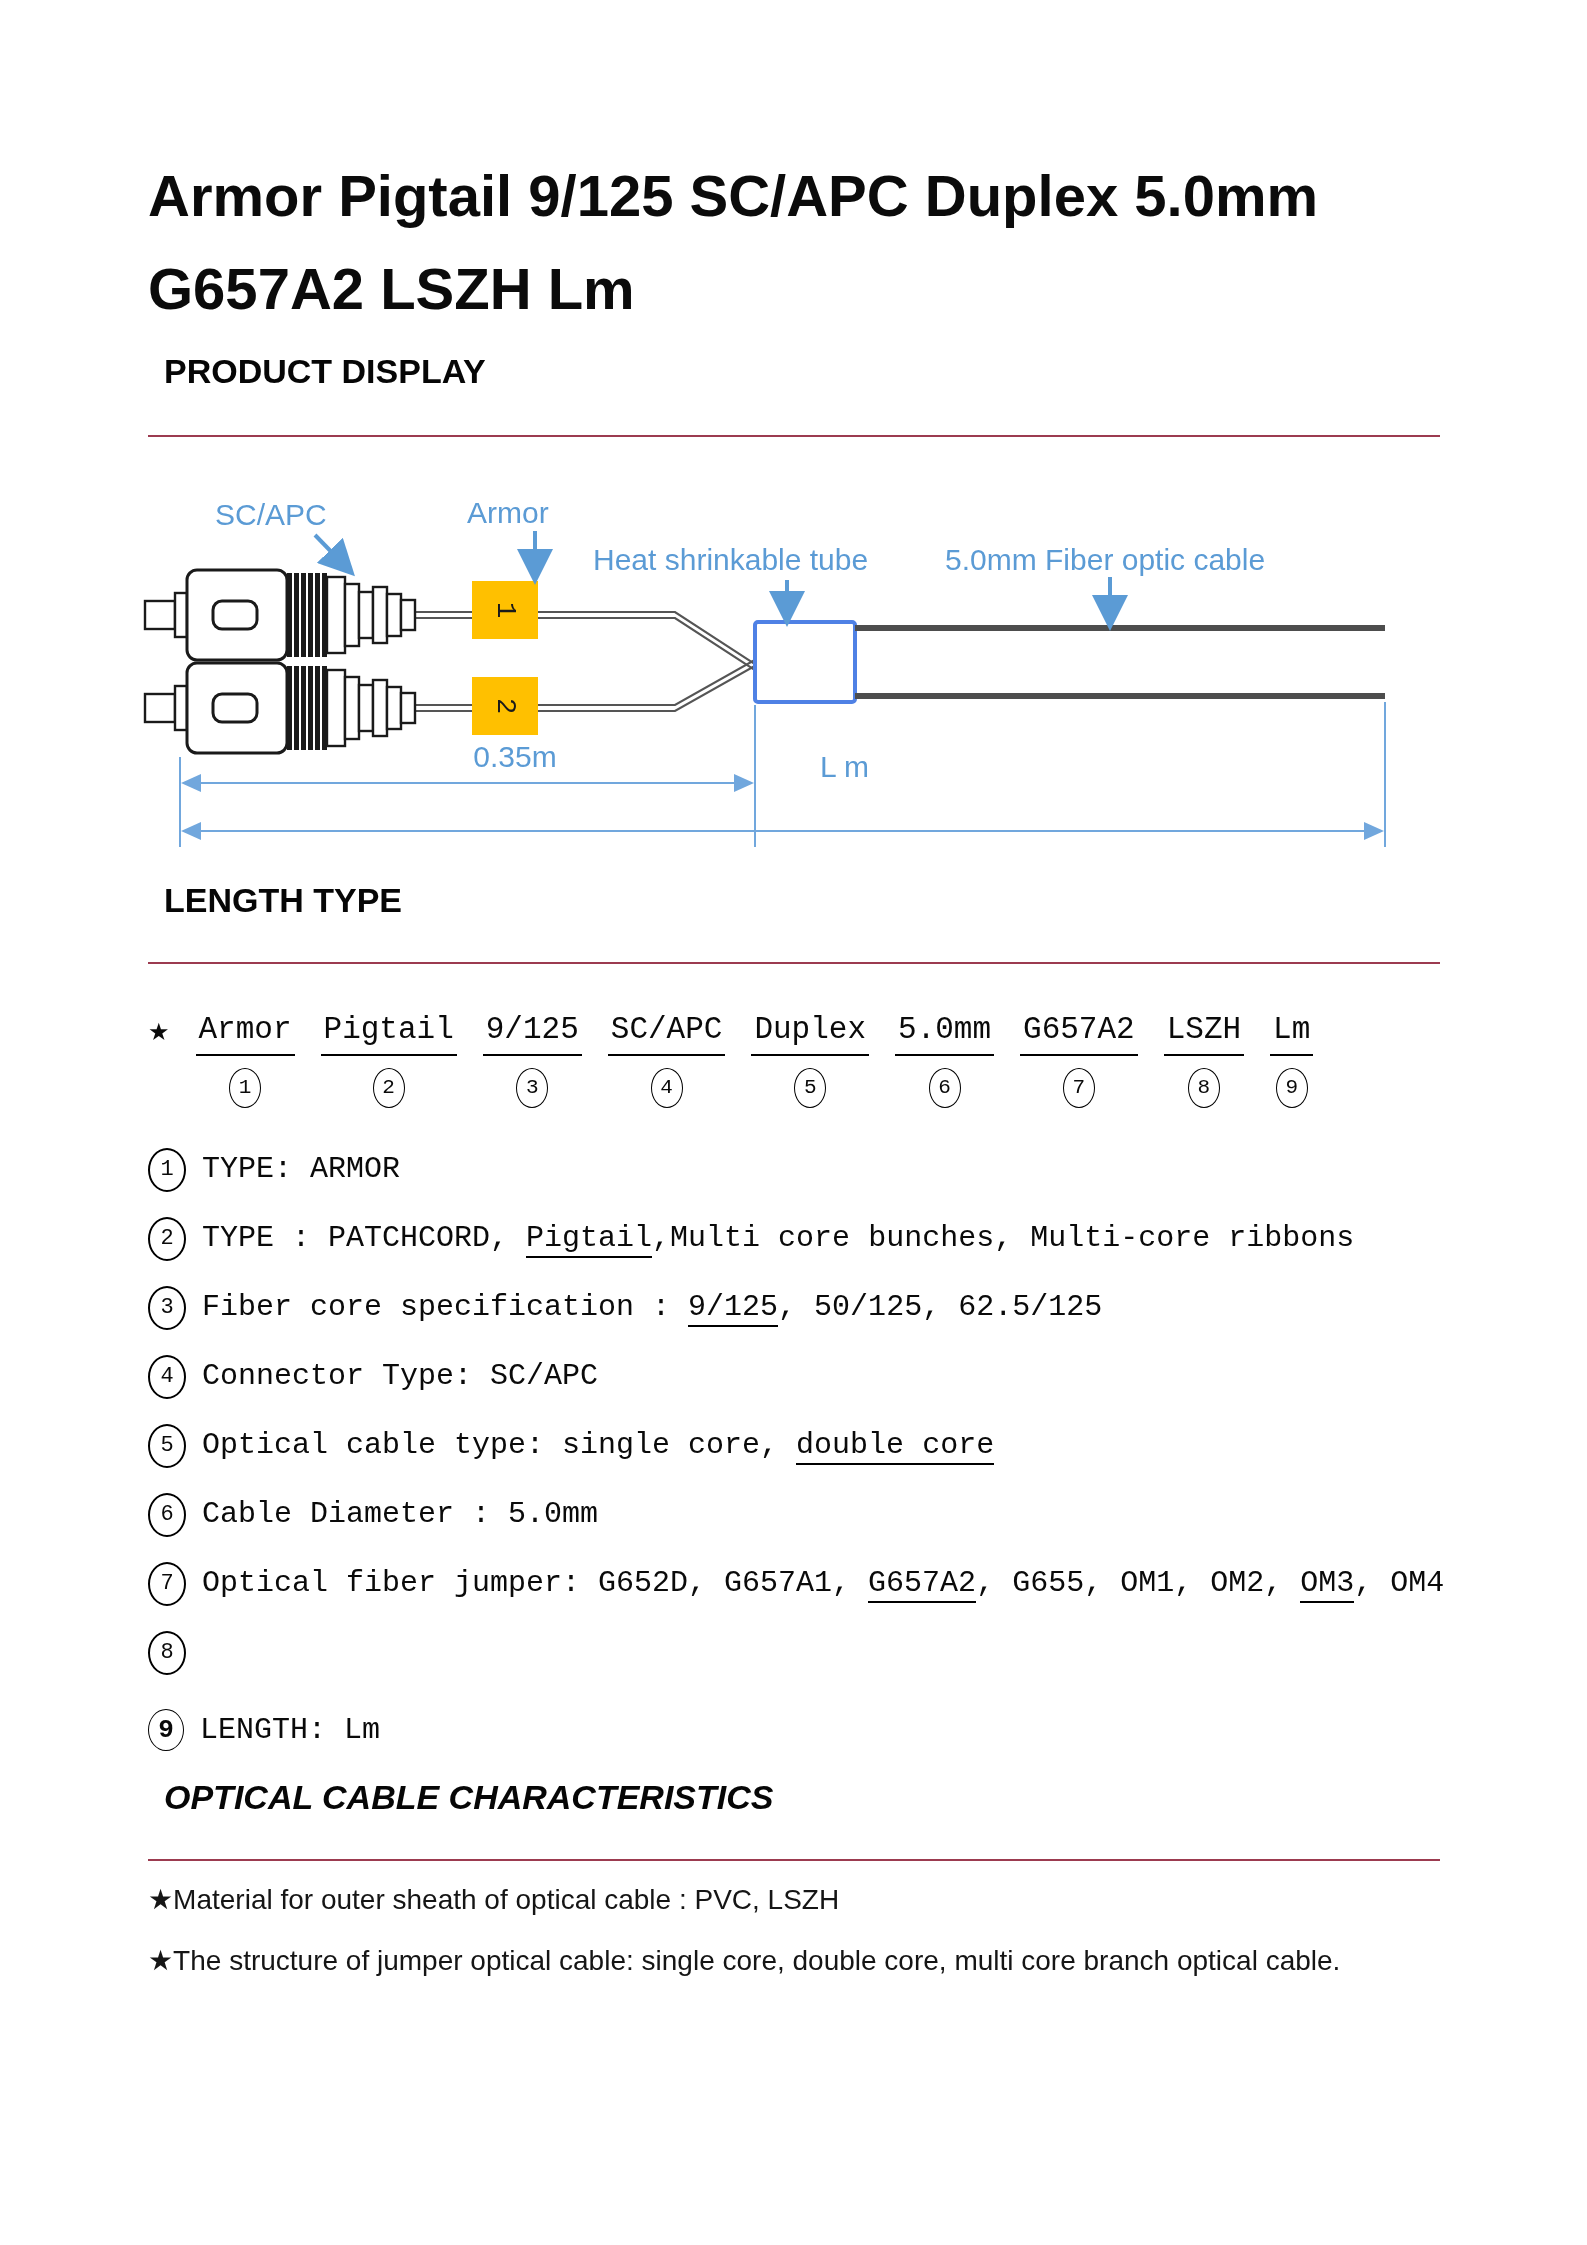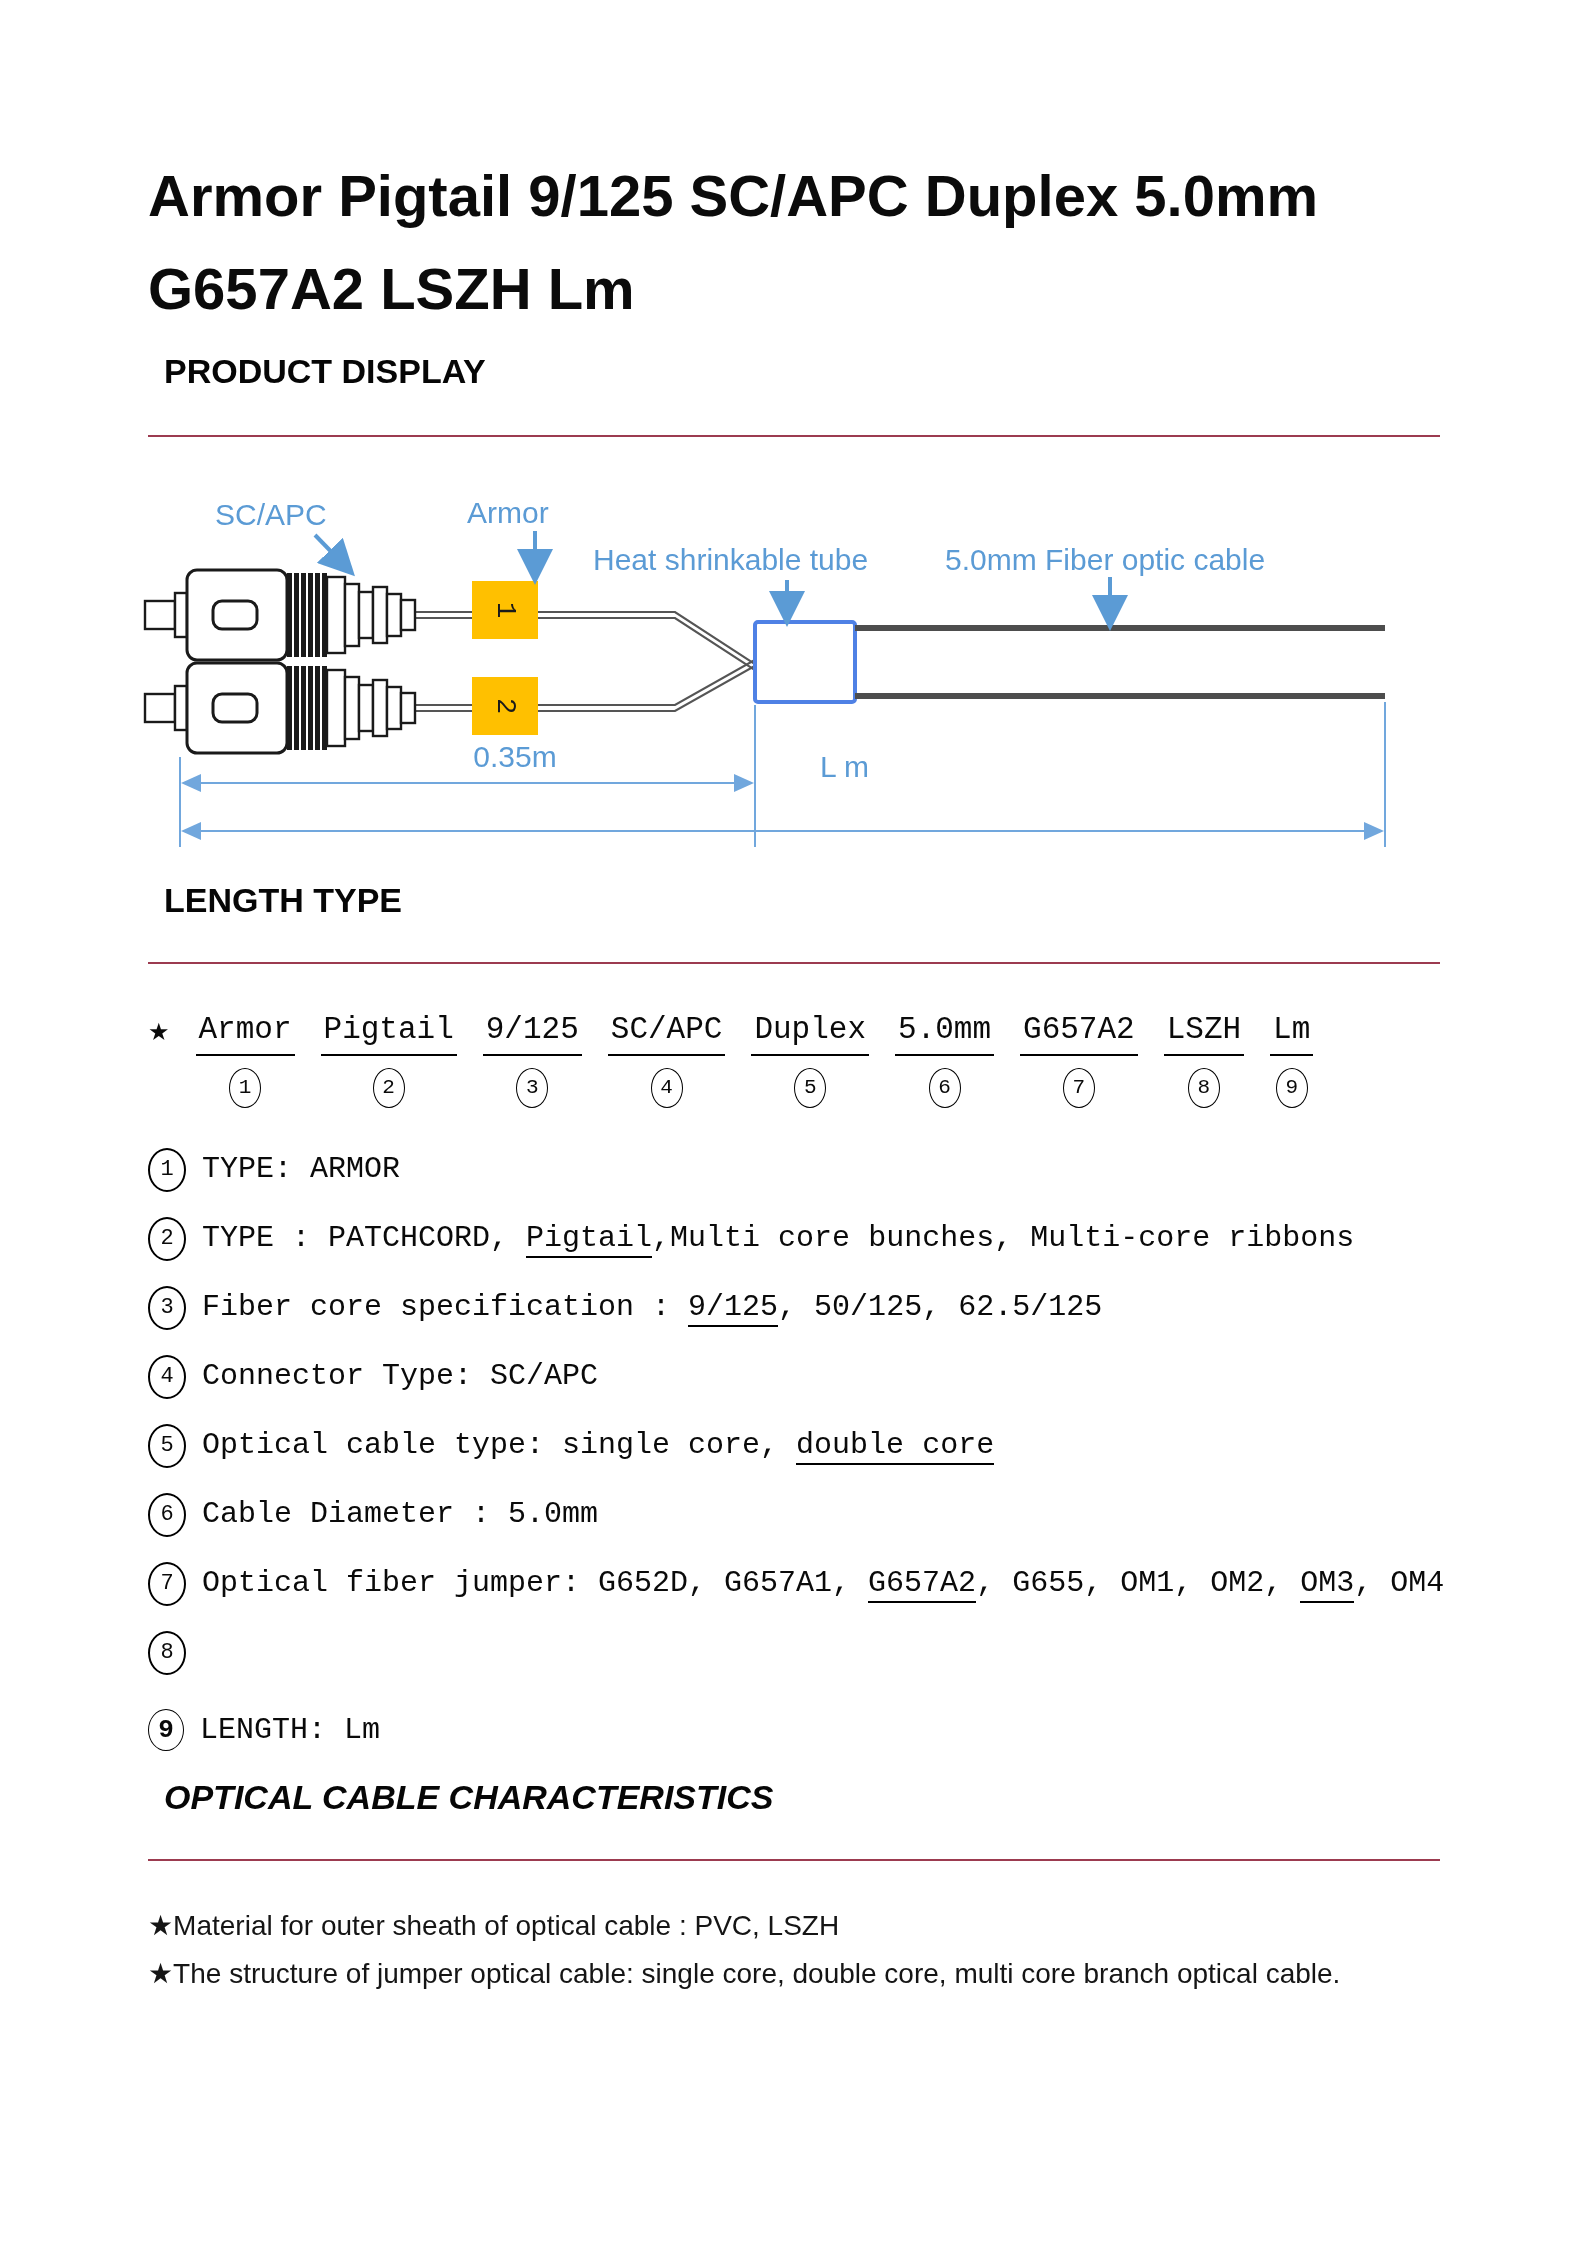--- a/index.html
+++ b/index.html
@@ -63,22 +63,22 @@
     flex:0 0 auto; display:inline-flex; align-items:center; justify-content:center;
     width:34px; height:40px; border:2px solid #000; border-radius:50%;
     font-size:22px; margin-right:16px; margin-top:-2px;
   }
   .circ.bold9 { font-weight:700; font-size:26px; border-width:1.6px; }
   .titem.last { margin-top:36px; }
   .titem .u { border-bottom:2px solid #000; padding-bottom:1px; }
   .titem .t { white-space:pre-wrap; }
 
   
-  .charline { font-size:28px; color:#151515; margin-top:48px; letter-spacing:0px; }
-  .charline.second { margin-top:15px; }
+  .charline { font-size:28px; color:#151515; margin-top:22px; letter-spacing:0px; }
+  .charline.second { margin-top:28px; }
 </style>
 </head>
 <body>
 
 <div class="page">
 
   <div class="title">Armor Pigtail 9/125 SC/APC Duplex 5.0mm G657A2 LSZH Lm</div>
 
   <h2 class="sec sec-display">PRODUCT DISPLAY</h2>
   <div class="rule"></div>

